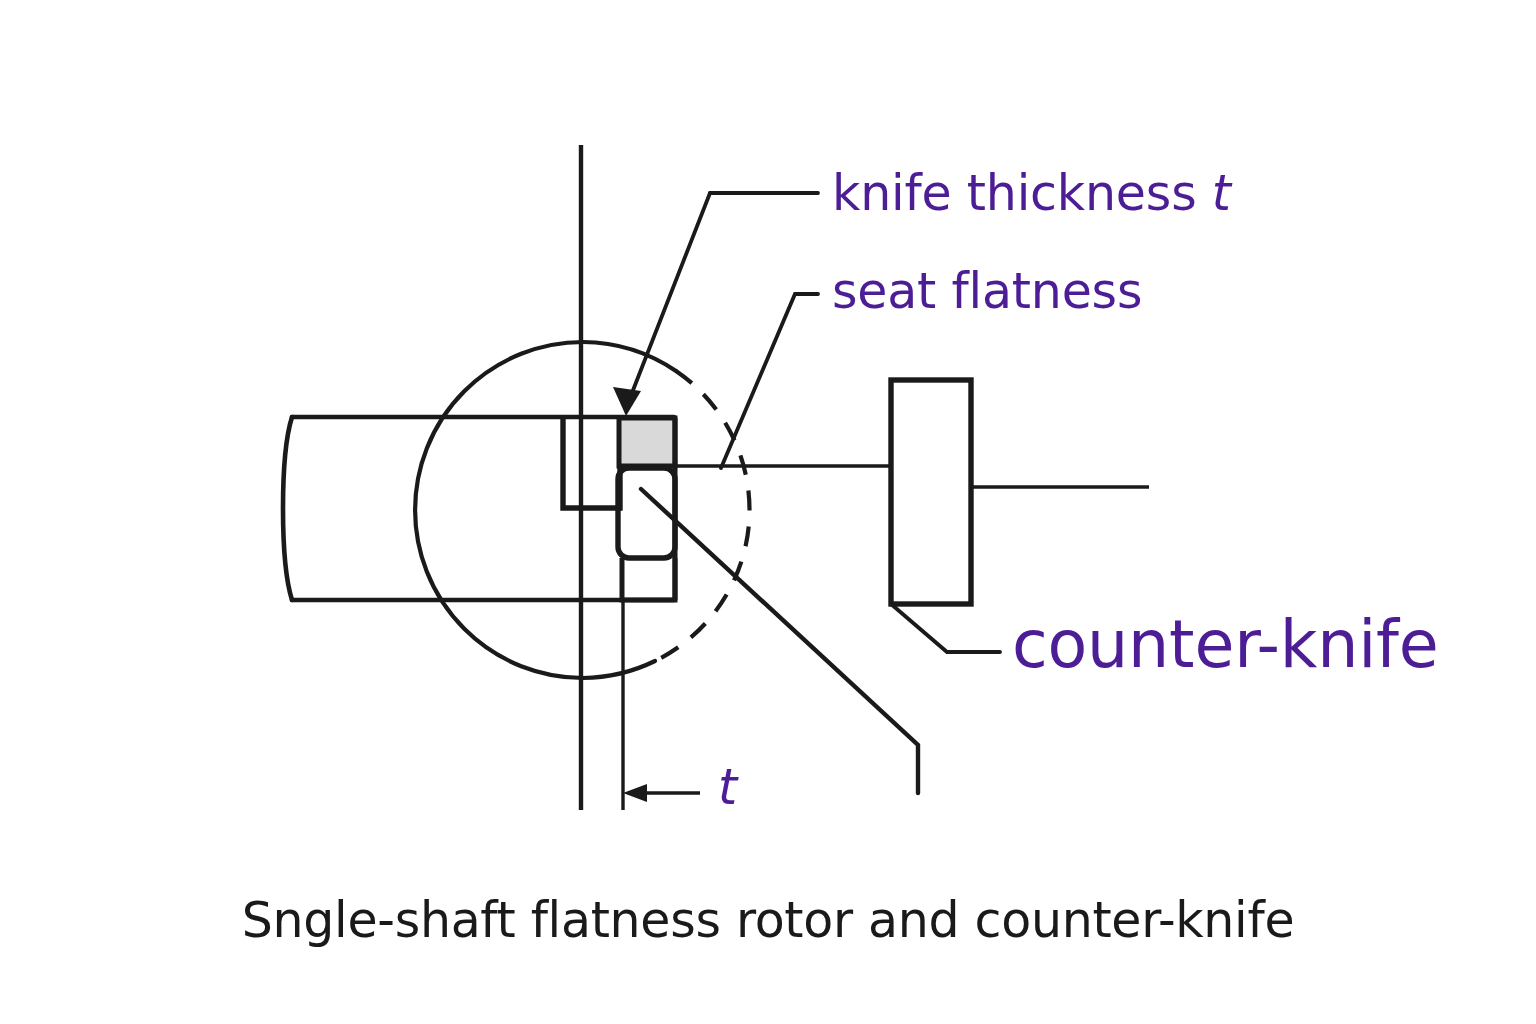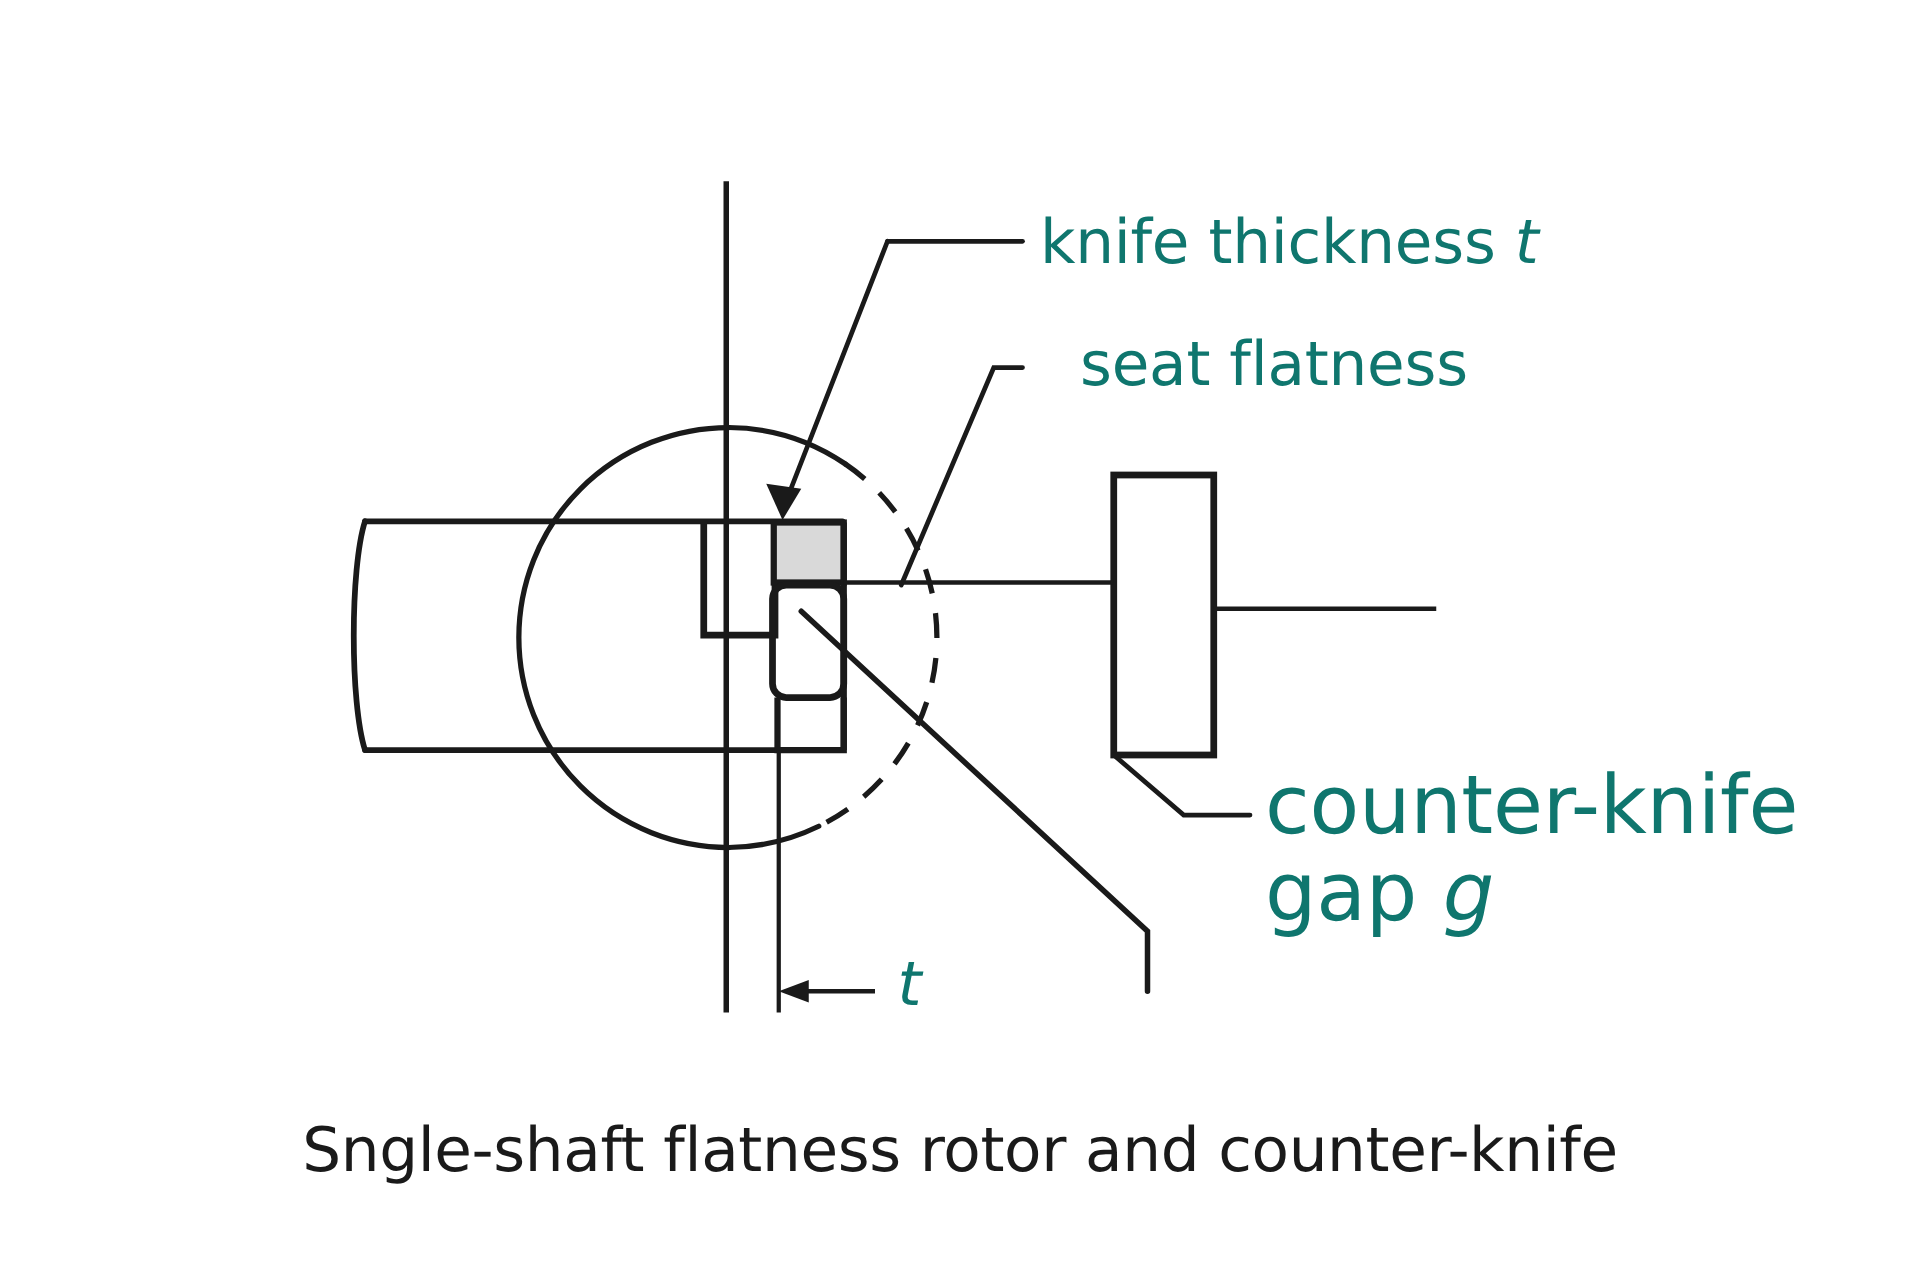--- a/index.html
+++ b/index.html
@@ -26,38 +26,38 @@
     left: 0;
     top: 0;
     width: 1536px;
     height: 1024px;
     display: block;
   }
   .label-text {
     position: absolute;
     font-family: "DejaVu Sans", "Liberation Sans", sans-serif;
     font-weight: 400;
-    color: #0f766e;
+    color: #4c1d95;
     white-space: nowrap;
     line-height: 1.08;
     letter-spacing: -0.2px;
+    text-align: center;
   }
   .italic-var {
     font-style: italic;
   }
   #label-knife-thickness {
     left: 832px;
     top: 168px;
     font-size: 49px;
   }
   #label-seat-flatness {
     left: 832px;
     top: 266px;
     font-size: 49px;
-    margin-left: 32px;
   }
   #label-counter-knife-block {
     left: 1012px;
     top: 610px;
     font-size: 65px;
   }
   #label-counter-knife-block .ck-line {
     display: block;
   }
   #label-dim-t {
@@ -135,20 +135,19 @@
   </svg>
 
   <div class="label-text" id="label-knife-thickness">
     <span>knife thickness </span><span class="italic-var">t</span>
   </div>
 
   <div class="label-text" id="label-seat-flatness">seat flatness</div>
 
   <div class="label-text" id="label-counter-knife-block">
     <span class="ck-line">counter-knife</span>
-    <span class="ck-line"><span>gap </span><span class="italic-var">g</span></span>
   </div>
 
   <div class="label-text italic-var" id="label-dim-t">t</div>
 
   <div id="figure-caption">Sngle-shaft flatness rotor and counter-knife</div>
 
 </div>
 
 </body></html>

